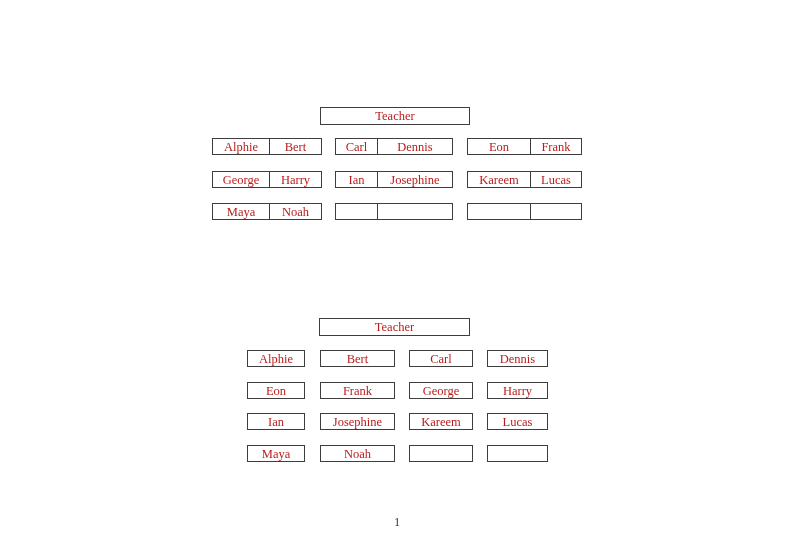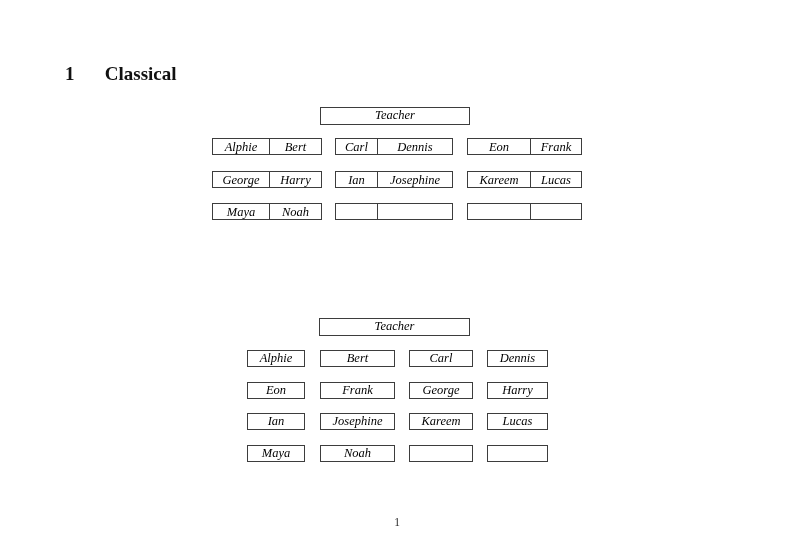--- a/index.html
+++ b/index.html
@@ -34,27 +34,26 @@
   .heading-distributed { top: 273px; }
 
   
   .box {
     position: absolute;
     box-sizing: border-box;
     border: 1px solid #3d3d3d;
     background: #ffffff;
     height: 17px;
     display: flex;
-    align-items: flex-start;
+    align-items: center;
     justify-content: center;
     font-size: 12.5px;
     line-height: 14px;
-    color: #000000;
+    color: #b91c1c;
     white-space: nowrap;
-    font-style: italic;
   }
 
   
   .teacher-classical   { left: 320px; top: 107px; width: 150px; height: 18px; }
   .teacher-distributed { left: 319px; top: 318px; width: 151px; height: 18px; }
 
   
   .desk { padding: 0; justify-content: flex-start; }
   .desk .seat {
     height: 100%;
@@ -97,24 +96,20 @@
     text-align: center;
     font-size: 11.5px;
     color: #2a2a2a;
   }
 </style>
 </head>
 <body>
 
 <div class="page">
 
-  <div class="heading heading-classical">
-    <span class="num">1</span>
-    <span class="title">Classical</span>
-  </div>
 
   <div class="box teacher-classical">
     <span>Teacher</span>
   </div>
 
   <div class="box desk ca cr0">
     <span class="seat s1">Alphie</span>
     <span class="seat s2">Bert</span>
   </div>
   <div class="box desk cb cr0">

